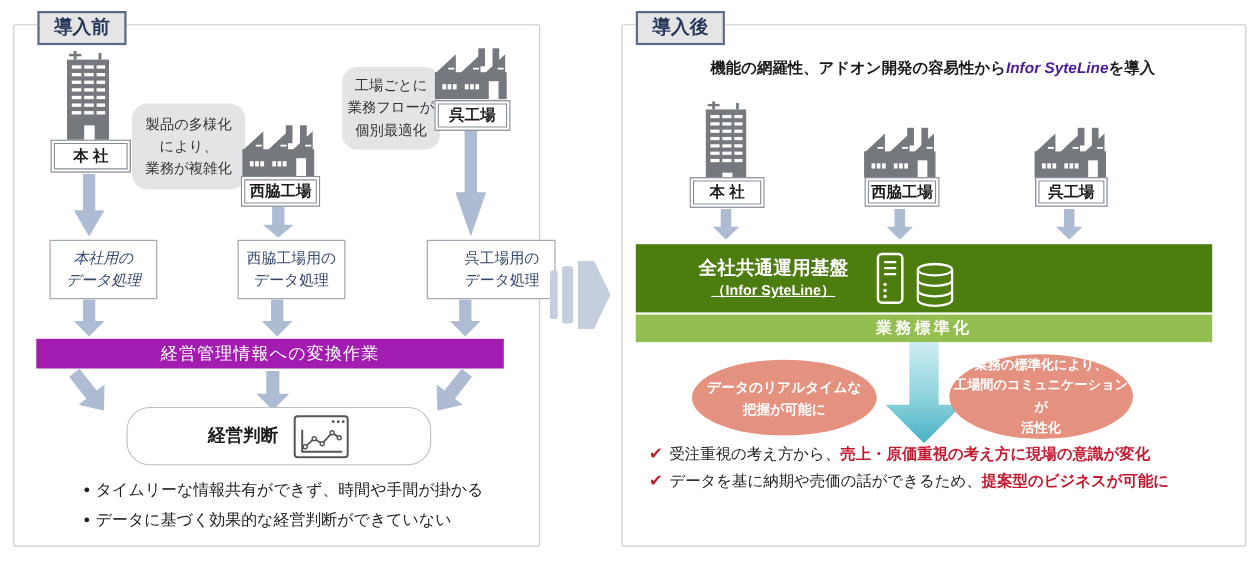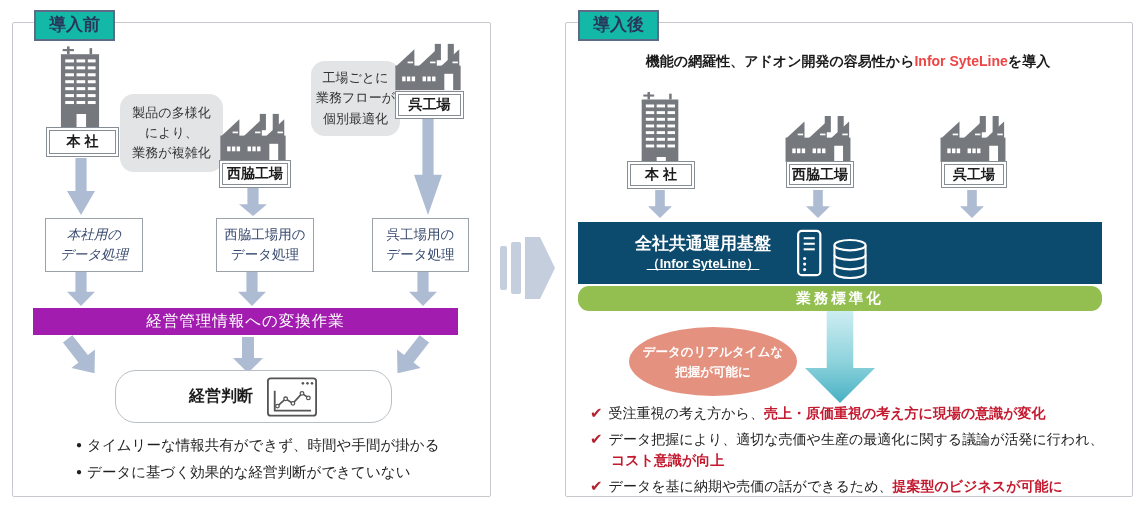--- a/index.html
+++ b/index.html
@@ -1,46 +1,46 @@
 <!DOCTYPE html>
 <html><head>
 <meta charset="utf-8">
 <style>
   html,body{margin:0;padding:0;background:#fff;}
   body{width:1140px;height:511px;font-family:"Liberation Sans","DejaVu Sans",sans-serif;}
   .stage{position:relative;width:1140px;height:511px;background:#fff;overflow:hidden;}
   .abs{position:absolute;}
   .panel{position:absolute;background:#fff;border:1px solid #c6cacf;border-radius:2px;}
-  .panel-label{position:absolute;z-index:3;background:#14b8a6;border:2px solid #5c6c88;color:#27375c;
+  .panel-label{position:absolute;z-index:3;background:#e5e5e5;border:2px solid #5c6c88;color:#27375c;
     font-weight:700;font-size:17px;padding:2px 13px;line-height:1.35;}
   .pre-line{white-space:pre-line;margin-left:12px;}
   .plate{position:absolute;z-index:2;background:#fff;border:1px solid #878d95;
     box-shadow:inset 0 0 0 2px #fff,inset 0 0 0 3px #878d95;display:flex;align-items:center;justify-content:center;
     font-weight:700;font-size:14px;color:#1b1b1b;}
   .bubble{position:absolute;background:#e3e4e5;border-radius:14px;display:flex;align-items:center;justify-content:center;
     text-align:center;font-size:13px;color:#333;line-height:1.55;}
   .procbox{position:absolute;background:#fff;border:1px solid #9aa1a9;display:flex;align-items:center;justify-content:center;
     text-align:center;font-size:13.5px;color:#35486e;line-height:1.5;}
   .arr-down{position:absolute;background:#aebcd3;
     clip-path:polygon(30% 0,70% 0,70% 58%,100% 58%,50% 100%,0 58%,30% 58%);}
   .graybar{position:absolute;background:#a21caf;color:#fff;font-weight:400;font-size:15.5px;letter-spacing:1px;
     display:flex;align-items:center;justify-content:center;}
   .decision{position:absolute;background:#fff;border:1px solid #babfc5;display:flex;align-items:center;justify-content:center;
     gap:13px;font-weight:700;font-size:16px;color:#1b1b1b;}
   .issues{position:absolute;font-size:14.5px;color:#1f1f1f;font-weight:500;}
   .issues .row{margin-bottom:8px;display:flex;align-items:baseline;}
   .issues .dot{font-size:10px;margin-right:5px;transform:translateY(-2px);}
   .headline{position:absolute;width:100%;text-align:center;font-size:14px;font-weight:700;color:#1a1a1a;}
-  .headline .hl{color:#ef4444;}
-  .bluebar{position:absolute;background:#0c4a6e;color:#fff;}
+  .headline .hl{color:#4c1d95;font-style:italic;}
+  .bluebar{position:absolute;background:#4d7c0f;color:#fff;}
   .bluebar .ttl{font-size:17px;font-weight:700;line-height:1.3;}
   .bluebar .sub{font-size:13px;font-weight:700;line-height:1.4;text-decoration:underline;}
   .bluebar .note{position:absolute;font-size:11.5px;color:#dce1ee;line-height:1.55;}
   .greenbar{position:absolute;background:#92bf4f;color:#fff;font-weight:700;font-size:14.5px;letter-spacing:3px;
-    display:flex;align-items:center;justify-content:center;border-radius:11px;}
+    display:flex;align-items:center;justify-content:center;}
   .tealarrow{position:absolute;background:linear-gradient(180deg,#cdedf2 0%,#8ed3dc 55%,#47b0c3 100%);
     clip-path:polygon(31% 0,69% 0,69% 62%,100% 62%,50% 100%,0 62%,31% 62%);}
   .oval{position:absolute;background:#e5917f;border-radius:50%;display:flex;align-items:center;justify-content:center;
     text-align:center;color:#fff;font-weight:700;font-size:12.5px;line-height:1.6;}
   .results{position:absolute;font-size:14px;line-height:1.55;color:#222;}
   .results .row{margin-bottom:2px;font-weight:500;}
   .results .chk{color:#b3212e;font-weight:700;font-size:15px;margin-right:6px;}
   .results .red{color:#c41a30;font-weight:700;}
   .results .red-block{display:block;padding-left:21px;}
   .transbar{position:absolute;background:#c5cedd;border-radius:2px;}
@@ -139,21 +139,21 @@
   <div class="plate" style="left:395px;top:91px;width:67px;height:26px;">呉工場</div>
 
   <div class="arr-down" style="left:67px;top:158px;width:28px;height:57px;"></div>
   <div class="arr-down" style="left:239px;top:188px;width:28px;height:28px;"></div>
   <div class="arr-down" style="left:414px;top:119px;width:28px;height:96px;"></div>
 
   <div class="procbox pre-line" style="left:33px;top:218px;width:96px;height:52px;font-style:italic;">本社用の
 データ処理</div>
   <div class="procbox pre-line" style="left:204px;top:218px;width:96px;height:52px;">西脇工場用の
 データ処理</div>
-  <div class="procbox pre-line" style="left:360px;top:218px;width:95px;height:52px;">呉工場用の
+  <div class="procbox pre-line" style="left:376px;top:218px;width:95px;height:52px;padding-left:20px;">呉工場用の
 データ処理</div>
 
   <div class="arr-down" style="left:67px;top:272px;width:28px;height:34px;"></div>
   <div class="arr-down" style="left:238px;top:272px;width:28px;height:34px;"></div>
   <div class="arr-down" style="left:409px;top:272px;width:28px;height:34px;"></div>
 
   <div class="graybar" style="left:33px;top:308px;width:425px;height:27px;">経営管理情報への変換作業</div>
 
   <div class="arr-down" style="left:66px;top:334px;width:30px;height:44px;transform:rotate(-38deg);"></div>
   <div class="arr-down" style="left:233px;top:337px;width:30px;height:36px;"></div>
@@ -299,26 +299,26 @@
       <path d="M4 30 A18 6 0 0 0 40 30" fill="none" stroke="#fff" stroke-width="2.4"></path>
     </svg>
   </div>
 
   <div class="greenbar" style="left:578px;top:286px;width:524px;height:25px;">業務標準化</div>
 
   <div class="tealarrow" style="left:805px;top:311px;width:70px;height:92px;"></div>
 
   <div class="oval pre-line" style="left:617px;top:327px;width:168px;height:69px;">データのリアルタイムな
 把握が可能に</div>
+  <div class="oval pre-line" style="left:851px;top:322px;width:167px;height:77px;font-size:12px;">業務の標準化により、
+工場間のコミュニケーションが
+活性化</div>
 
   <div class="results" style="left:590px;top:401px;width:535px;">
     <div class="row">
       <span class="chk">✔</span><span>受注重視の考え方から、</span><span class="red">売上・原価重視の考え方に現場の意識が変化</span>
     </div>
     <div class="row">
-      <span class="chk">✔</span><span>データ把握により、適切な売価や生産の最適化に関する議論が活発に行われ、</span><span class="red red-block">コスト意識が向上</span>
-    </div>
-    <div class="row">
       <span class="chk">✔</span><span>データを基に納期や売価の話ができるため、</span><span class="red">提案型のビジネスが可能に</span>
     </div>
   </div>
 
 </div>
 
 </body></html>

